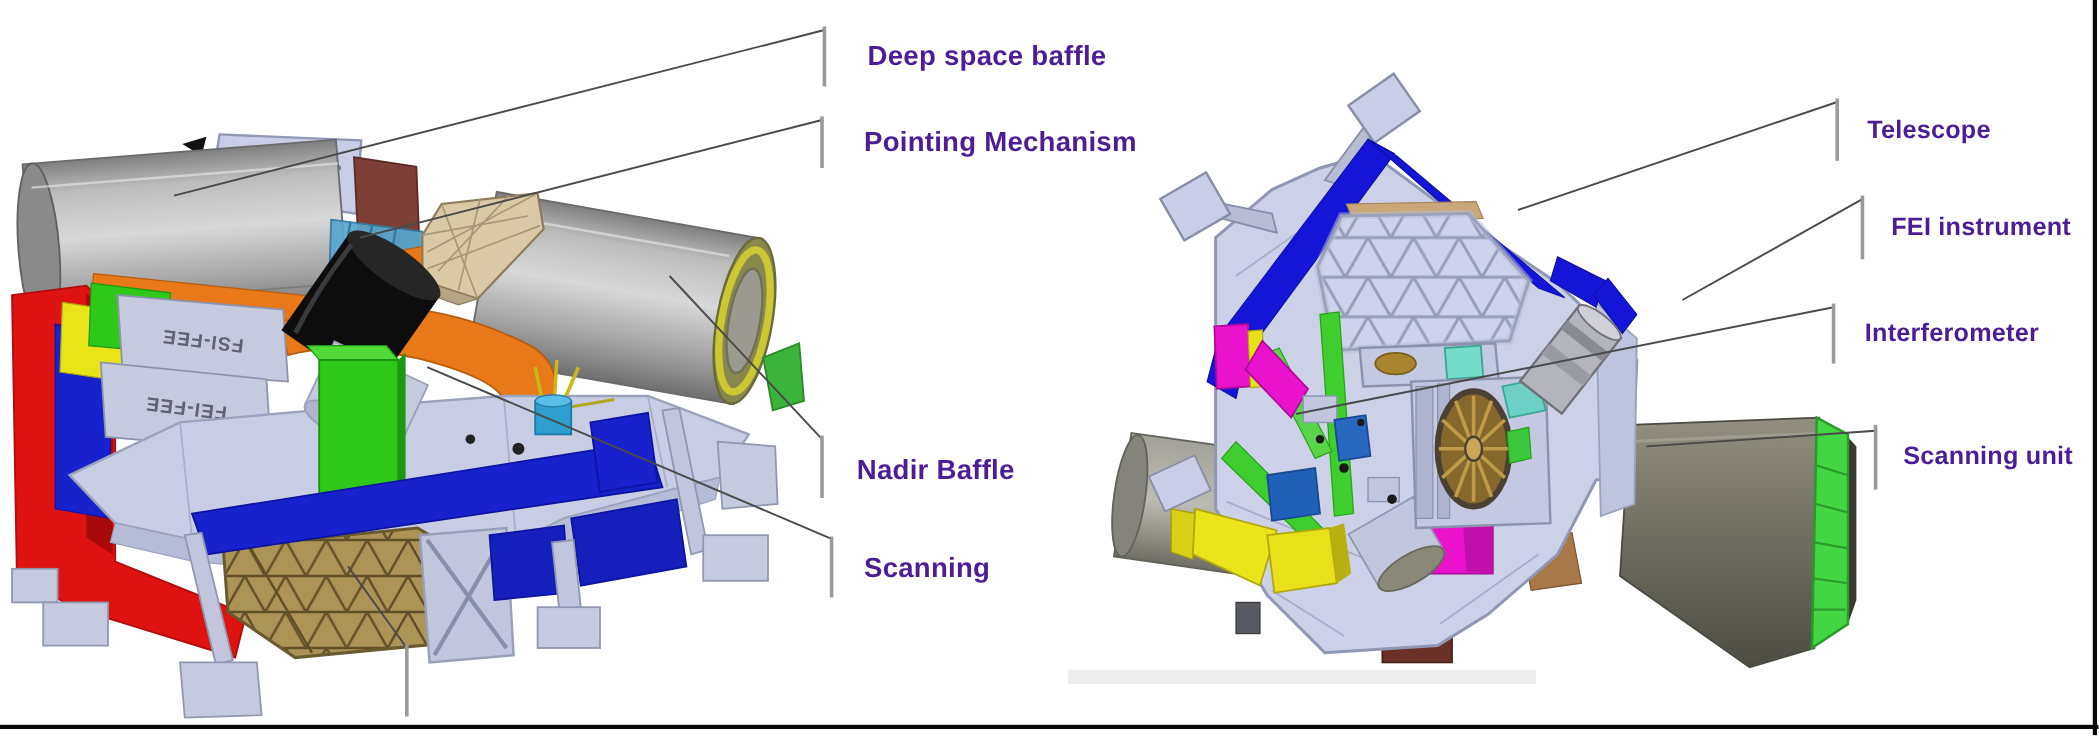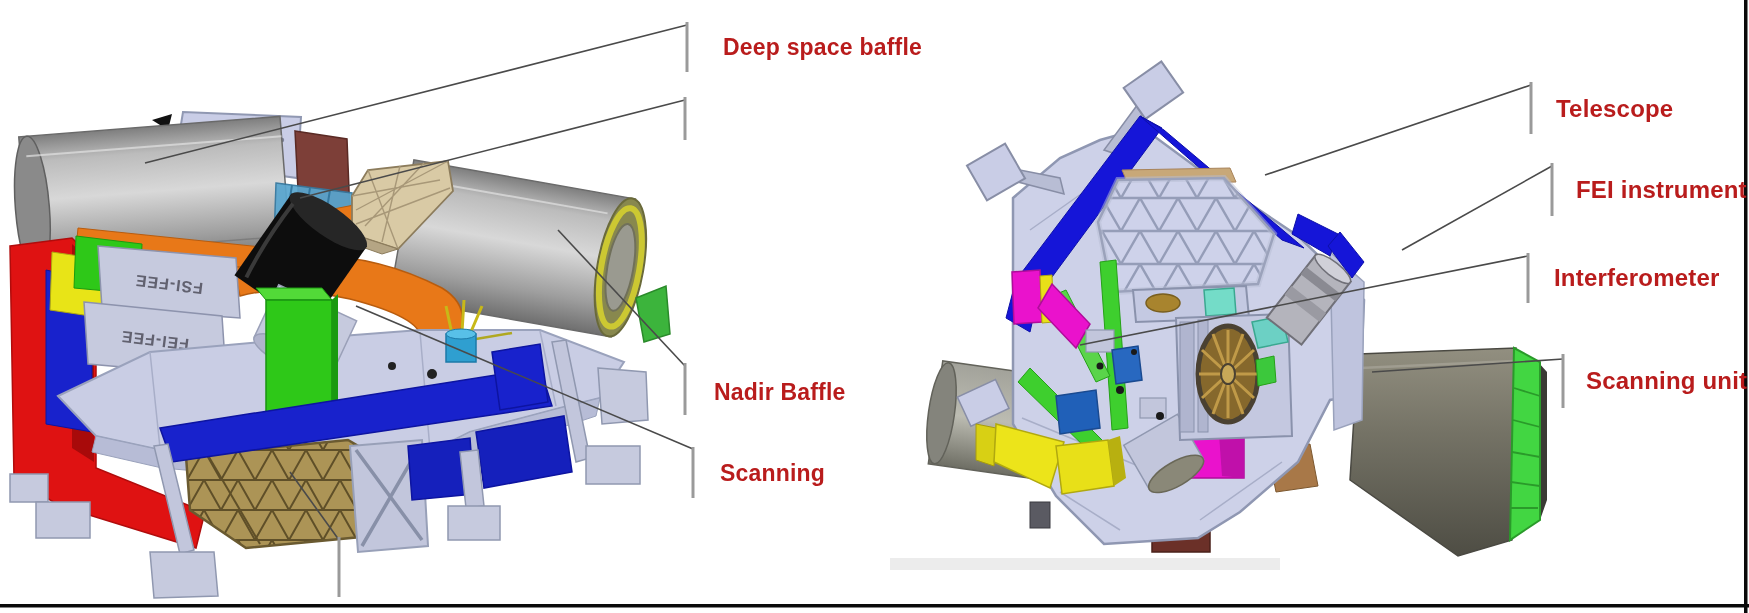--- a/index.html
+++ b/index.html
@@ -1,22 +1,22 @@
 <!DOCTYPE html>
 <html><head>
 <meta charset="utf-8">
 <style>
   html,body{margin:0;padding:0;background:#ffffff;}
   .stage{position:relative;width:1749px;height:613px;background:#ffffff;overflow:hidden;
          font-family:"Liberation Sans",sans-serif;}
   .stage svg{position:absolute;left:0;top:0;}
-  .callout{position:absolute;transform:translateY(-50%);font-weight:bold;color:#b91c1c;
+  .callout{position:absolute;transform:translateY(-50%);font-weight:bold;color:#4c1d95;
            white-space:nowrap;letter-spacing:0.2px;}
   .callout.left-side{font-size:23px;}
-  .callout.right-side{font-size:24px;}
+  .callout.right-side{font-size:21px;}
 </style>
 </head>
 <body>
 
 <div class="stage">
 
 <svg width="1749" height="613" viewBox="0 0 1749 613">
   <defs>
     <linearGradient id="gradGray" x1="0" y1="0" x2="0" y2="1">
       <stop offset="0" stop-color="#7e7e7e"></stop>
@@ -305,20 +305,21 @@
     <line x1="1552" y1="163" x2="1552" y2="216"></line>
     <line x1="1528" y1="253" x2="1528" y2="303"></line>
     <line x1="1563" y1="354" x2="1563" y2="408"></line>
   </g>
 
   <rect x="0" y="604" width="1749" height="3.5" fill="#0a0a0a"></rect>
   <rect x="1744" y="0" width="3.5" height="613" fill="#0a0a0a"></rect>
 </svg>
 
 <div class="callout left-side" style="left:723px;top:47px">Deep space baffle</div>
+<div class="callout left-side" style="left:720px;top:118px">Pointing Mechanism</div>
 <div class="callout left-side" style="left:714px;top:392px">Nadir Baffle</div>
 <div class="callout left-side" style="left:720px;top:473px">Scanning</div>
 <div class="callout right-side" style="left:1556px;top:109px">Telescope</div>
 <div class="callout right-side" style="left:1576px;top:190px">FEI instrument</div>
 <div class="callout right-side" style="left:1554px;top:278px">Interferometer</div>
 <div class="callout right-side" style="left:1586px;top:381px">Scanning unit</div>
 
 </div>
 
 </body></html>

